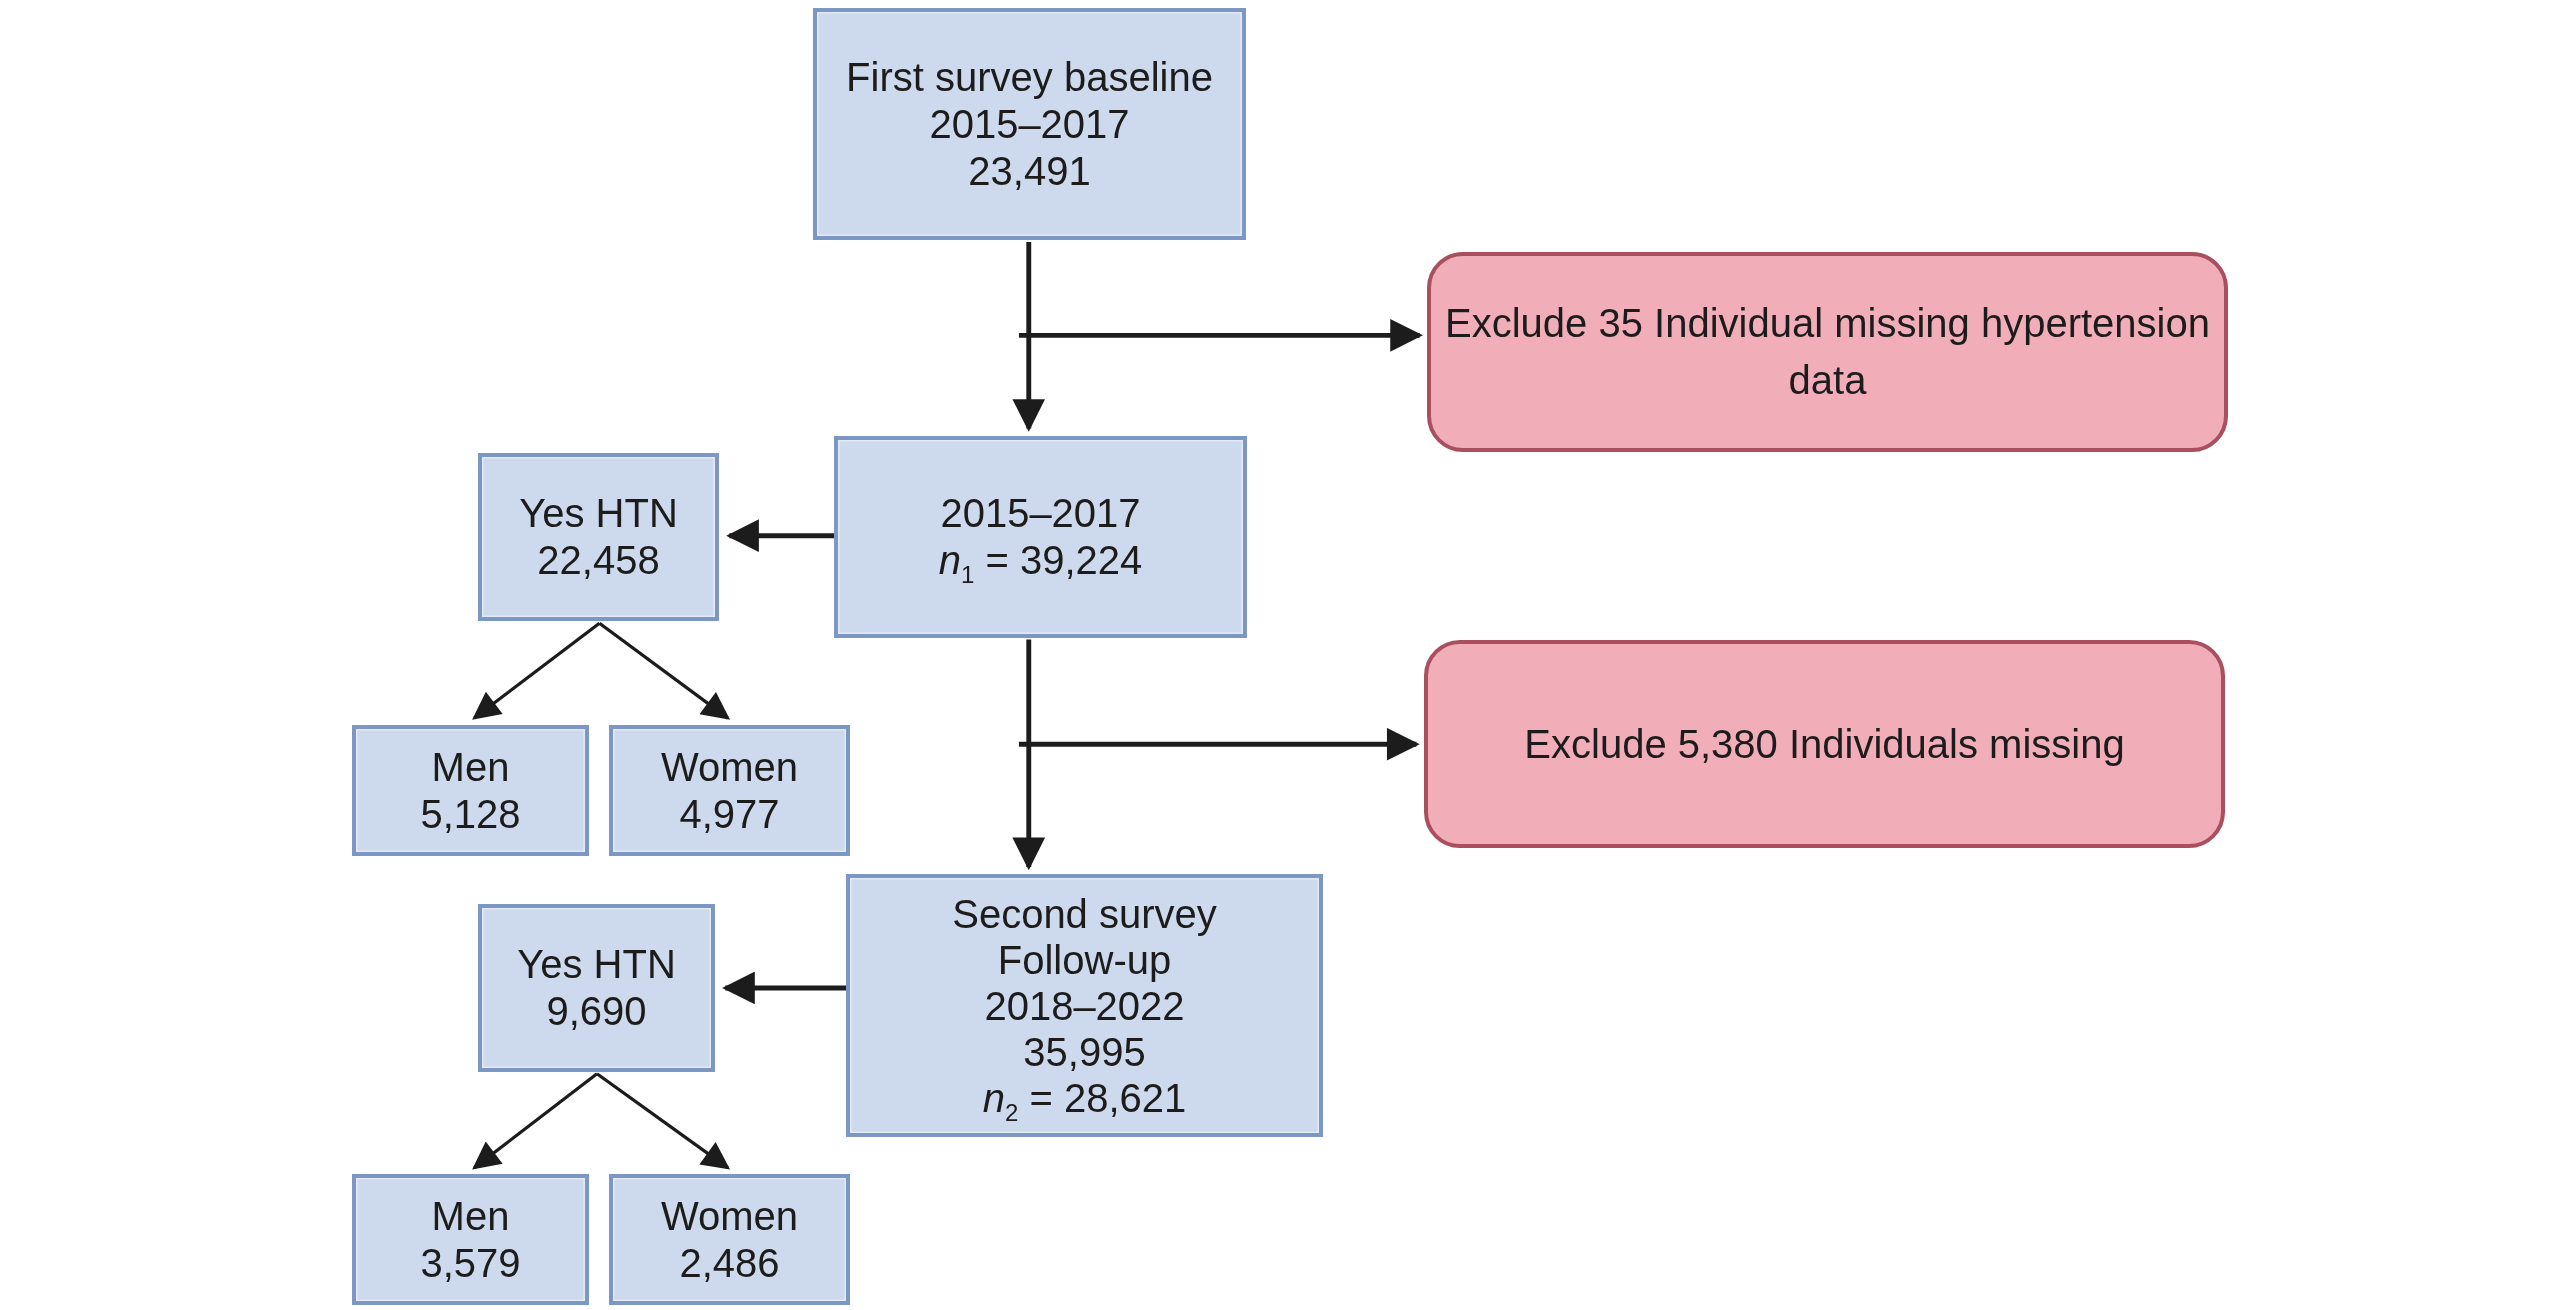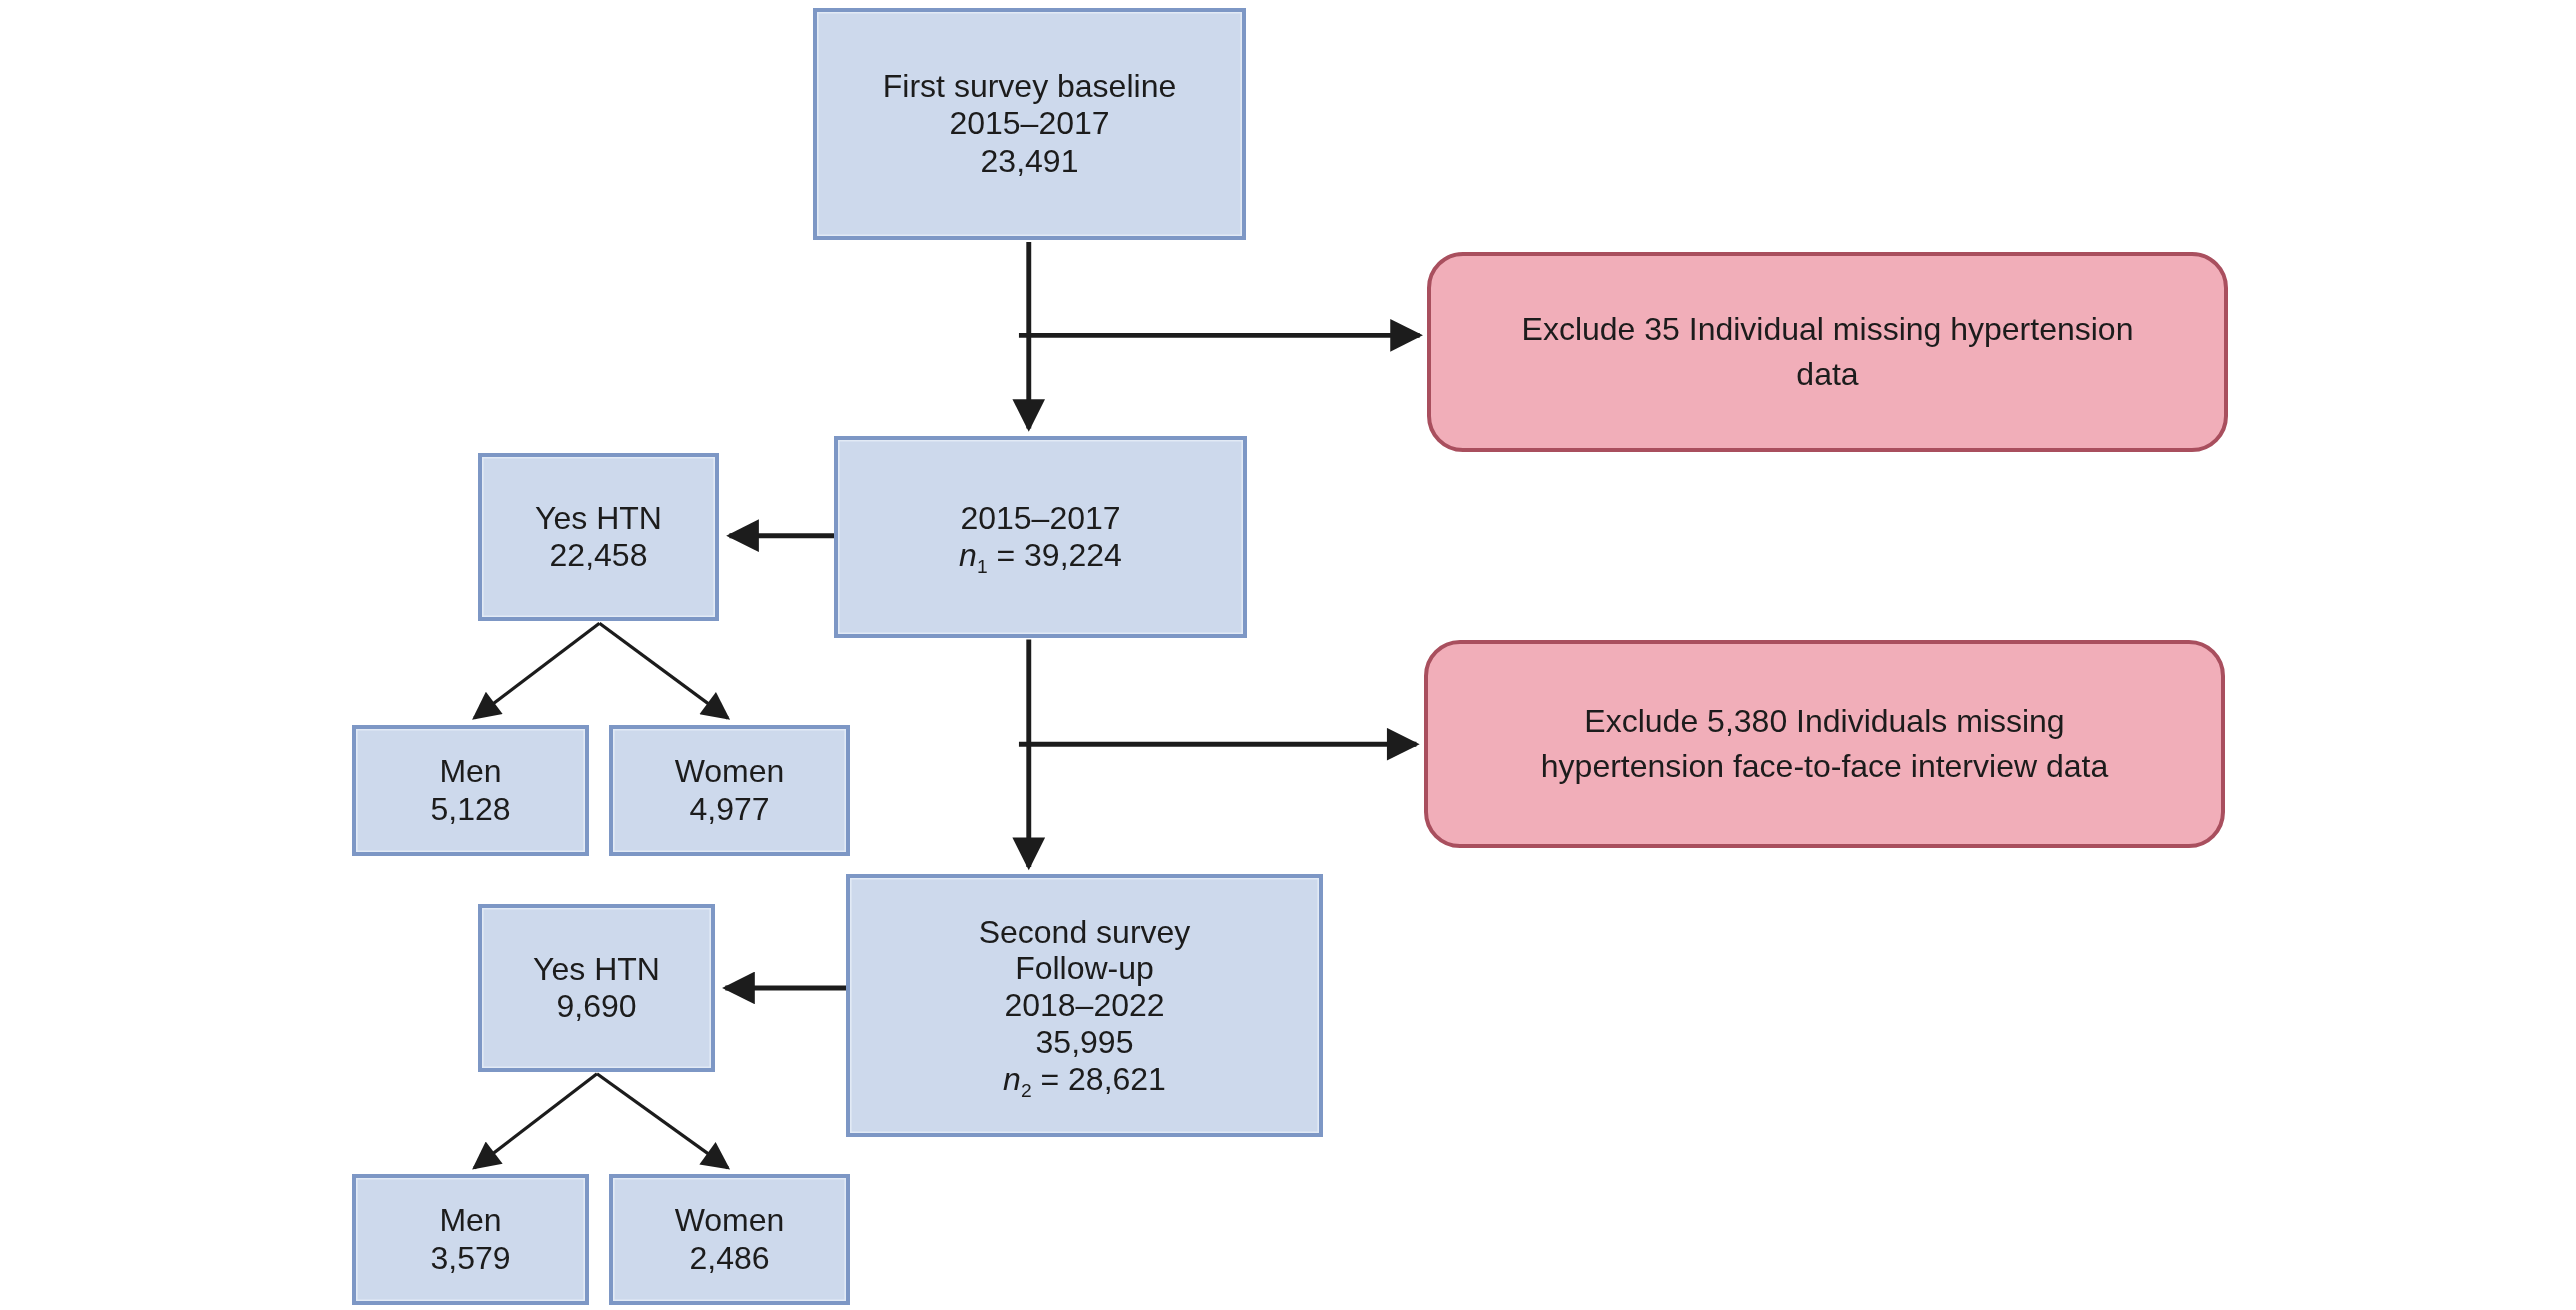--- a/index.html
+++ b/index.html
@@ -23,21 +23,21 @@
     height: 1311px;
   }
   .box {
     position: absolute;
     box-sizing: border-box;
     display: flex;
     flex-direction: column;
     justify-content: center;
     align-items: center;
     text-align: center;
-    font-size: 32px;
+    font-size: 40px;
     line-height: 1.17;
     color: #1c1c1c;
   }
   .blue {
     background: #cdd9ec;
     border: 4.1px solid #7d97c5;
     box-shadow: inset 0 0 0 1.6px #e2eaf5;
   }
   .red {
     background: #f1aeb9;
@@ -123,21 +123,20 @@
     <div>Men</div>
     <div>5,128</div>
   </div>
   <div class="box blue b-women1">
     <div>Women</div>
     <div>4,977</div>
   </div>
 
   <div class="box red r-exclude2">
     <div>Exclude 5,380 Individuals missing</div>
-    <div>hypertension face-to-face interview data</div>
   </div>
 
   <div class="box blue b-second">
     <div>Second survey</div>
     <div>Follow-up</div>
     <div>2018–2022</div>
     <div>35,995</div>
     <div><span class="nvar">n</span><sub class="nsub">2</sub><span> = 28,621</span></div>
   </div>
 

